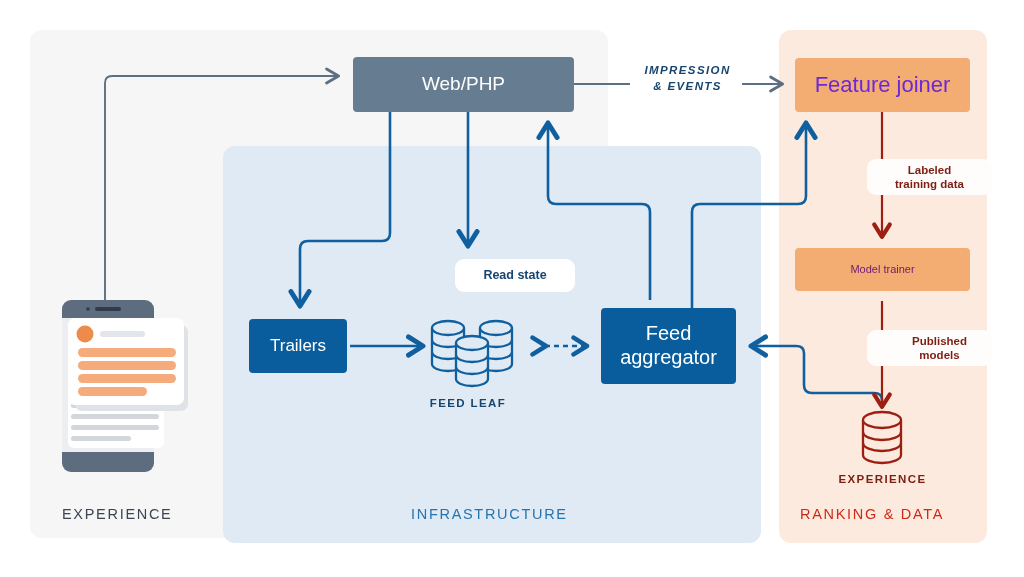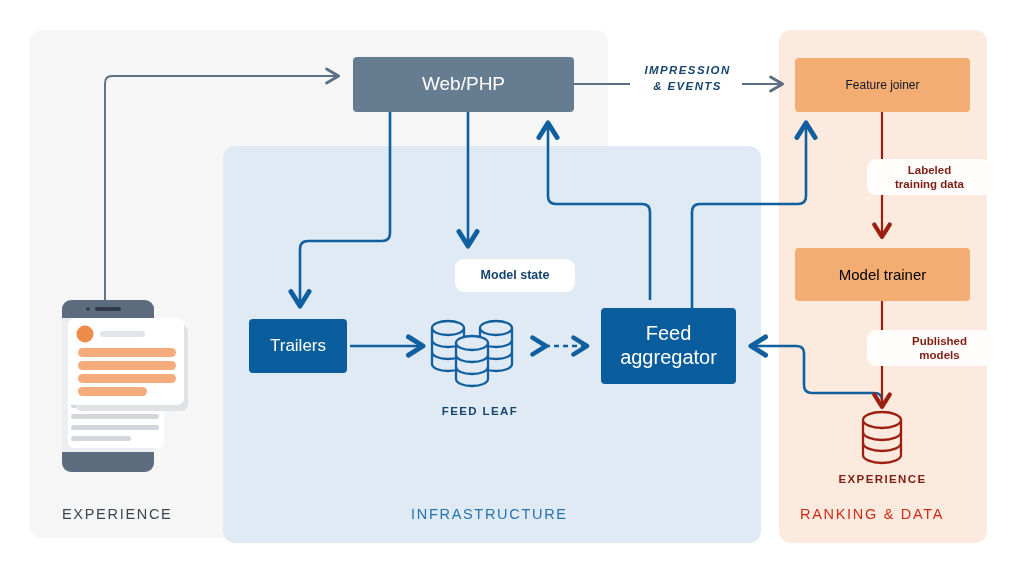--- a/index.html
+++ b/index.html
@@ -69,28 +69,28 @@
   #node-feedagg {
     left: 601px; top: 308px; width: 135px; height: 76px;
     background: #0a5d9c;
     color: #ffffff;
     font-size: 20px;
     white-space: pre-line;
   }
   #node-featurejoiner {
     left: 795px; top: 58px; width: 175px; height: 54px;
     background: #f3ac72;
-    color: #0f172a;
-    font-size: 12px;
+    color: #6d28d9;
+    font-size: 22px;
   }
   #node-modeltrainer {
-    left: 795px; top: 248px; width: 175px; height: 53px;
+    left: 795px; top: 248px; width: 175px; height: 43px;
     background: #f3ac72;
-    color: #000000;
-    font-size: 15px;
+    color: #701a75;
+    font-size: 11px;
   }
   .pill {
     position: absolute;
     border-radius: 9px;
     background: #fffdfb;
     display: flex;
     align-items: center;
     justify-content: center;
     text-align: center;
     line-height: 1.25;
@@ -126,23 +126,22 @@
     white-space: pre-line;
     text-align: center;
     line-height: 1.35;
   }
   #label-impression {
     left: 640px; top: 63px; width: 95px;
     color: #17456e;
     font-style: italic;
   }
   #label-feedleaf {
-    left: 420px; top: 396px; width: 120px;
+    left: 408px; top: 396px; width: 120px;
     color: #17456e;
-    margin-top: 8px;
   }
   #label-predictor {
     left: 820px; top: 472px; width: 125px;
     color: #7e1d12;
   }
   svg.layer {
     position: absolute;
     left: 0; top: 0;
     width: 1024px; height: 577px;
     overflow: visible;
@@ -274,21 +273,21 @@
 
   <div class="node" id="node-trailers">Trailers</div>
 
   <div class="node" id="node-feedagg">Feed
 aggregator</div>
 
   <div class="node" id="node-featurejoiner">Feature joiner</div>
 
   <div class="node" id="node-modeltrainer">Model trainer</div>
 
-  <div class="pill" id="pill-readstate">Model state</div>
+  <div class="pill" id="pill-readstate">Read state</div>
 
   <div class="pill" id="pill-labeled">Labeled
 training data</div>
 
   <div class="pill" id="pill-published">Published
 models</div>
 
   <div class="mini-label" id="label-impression">IMPRESSION
 &amp; EVENTS</div>
 

